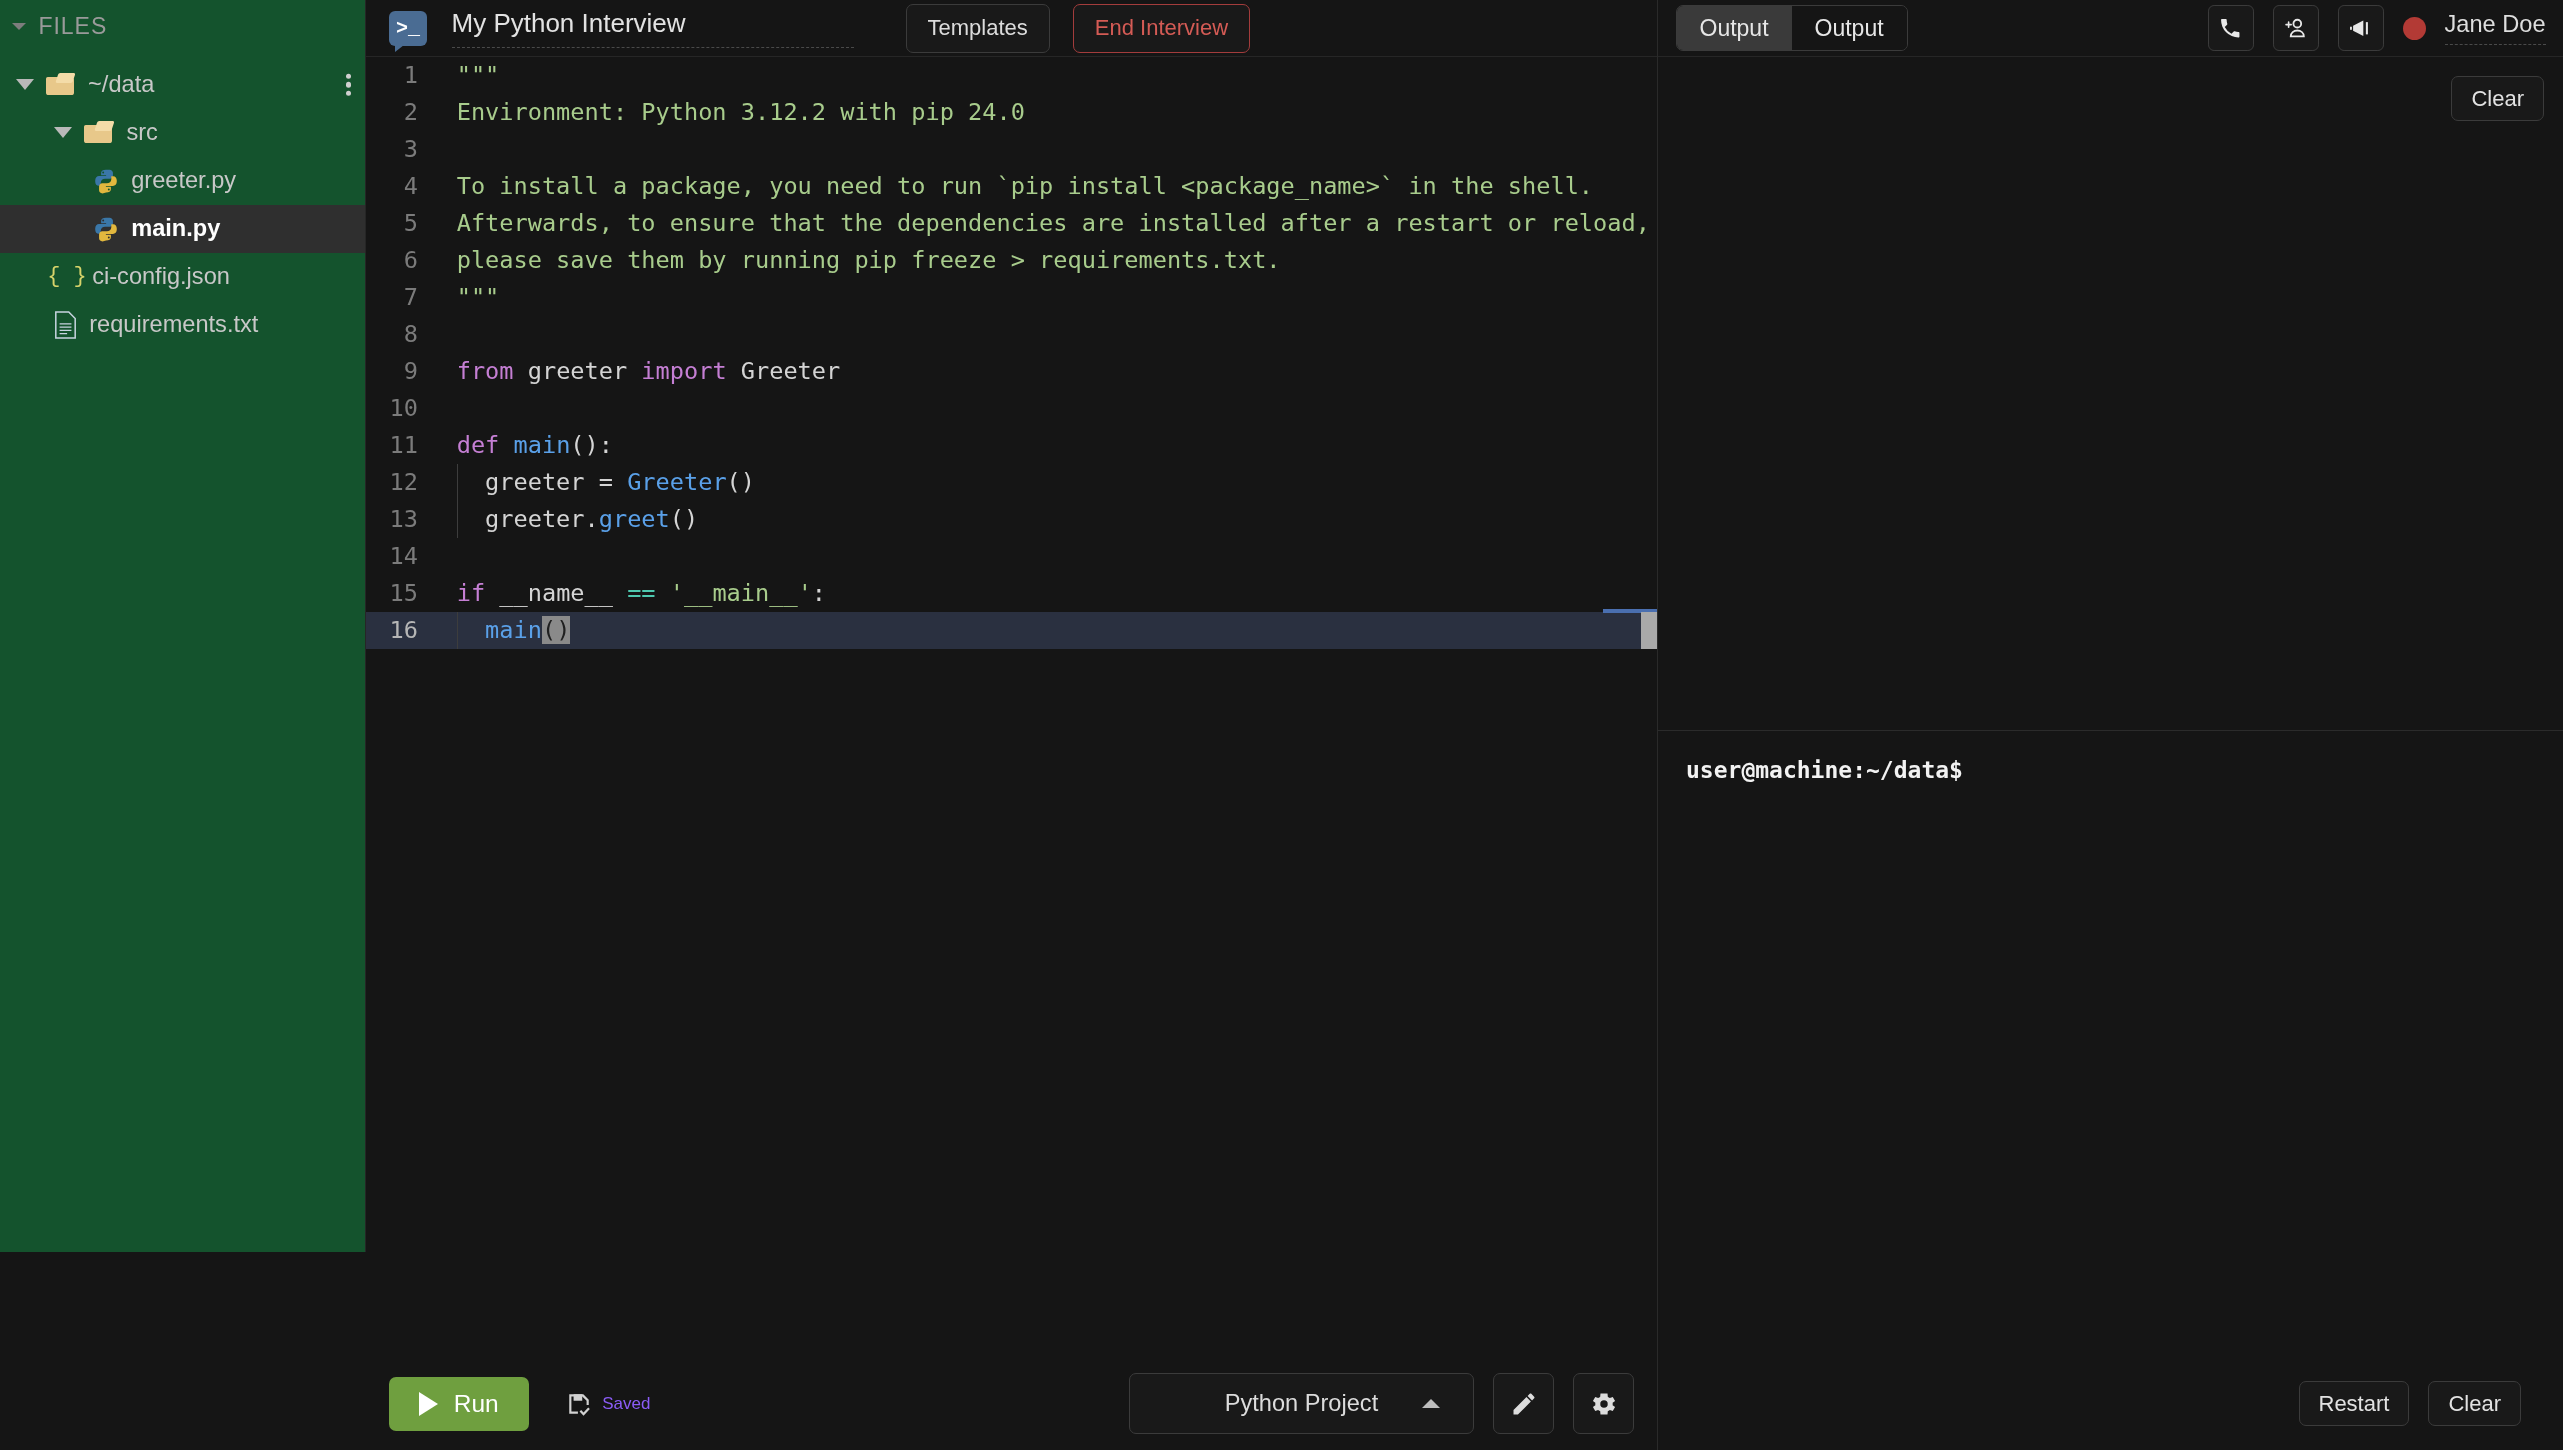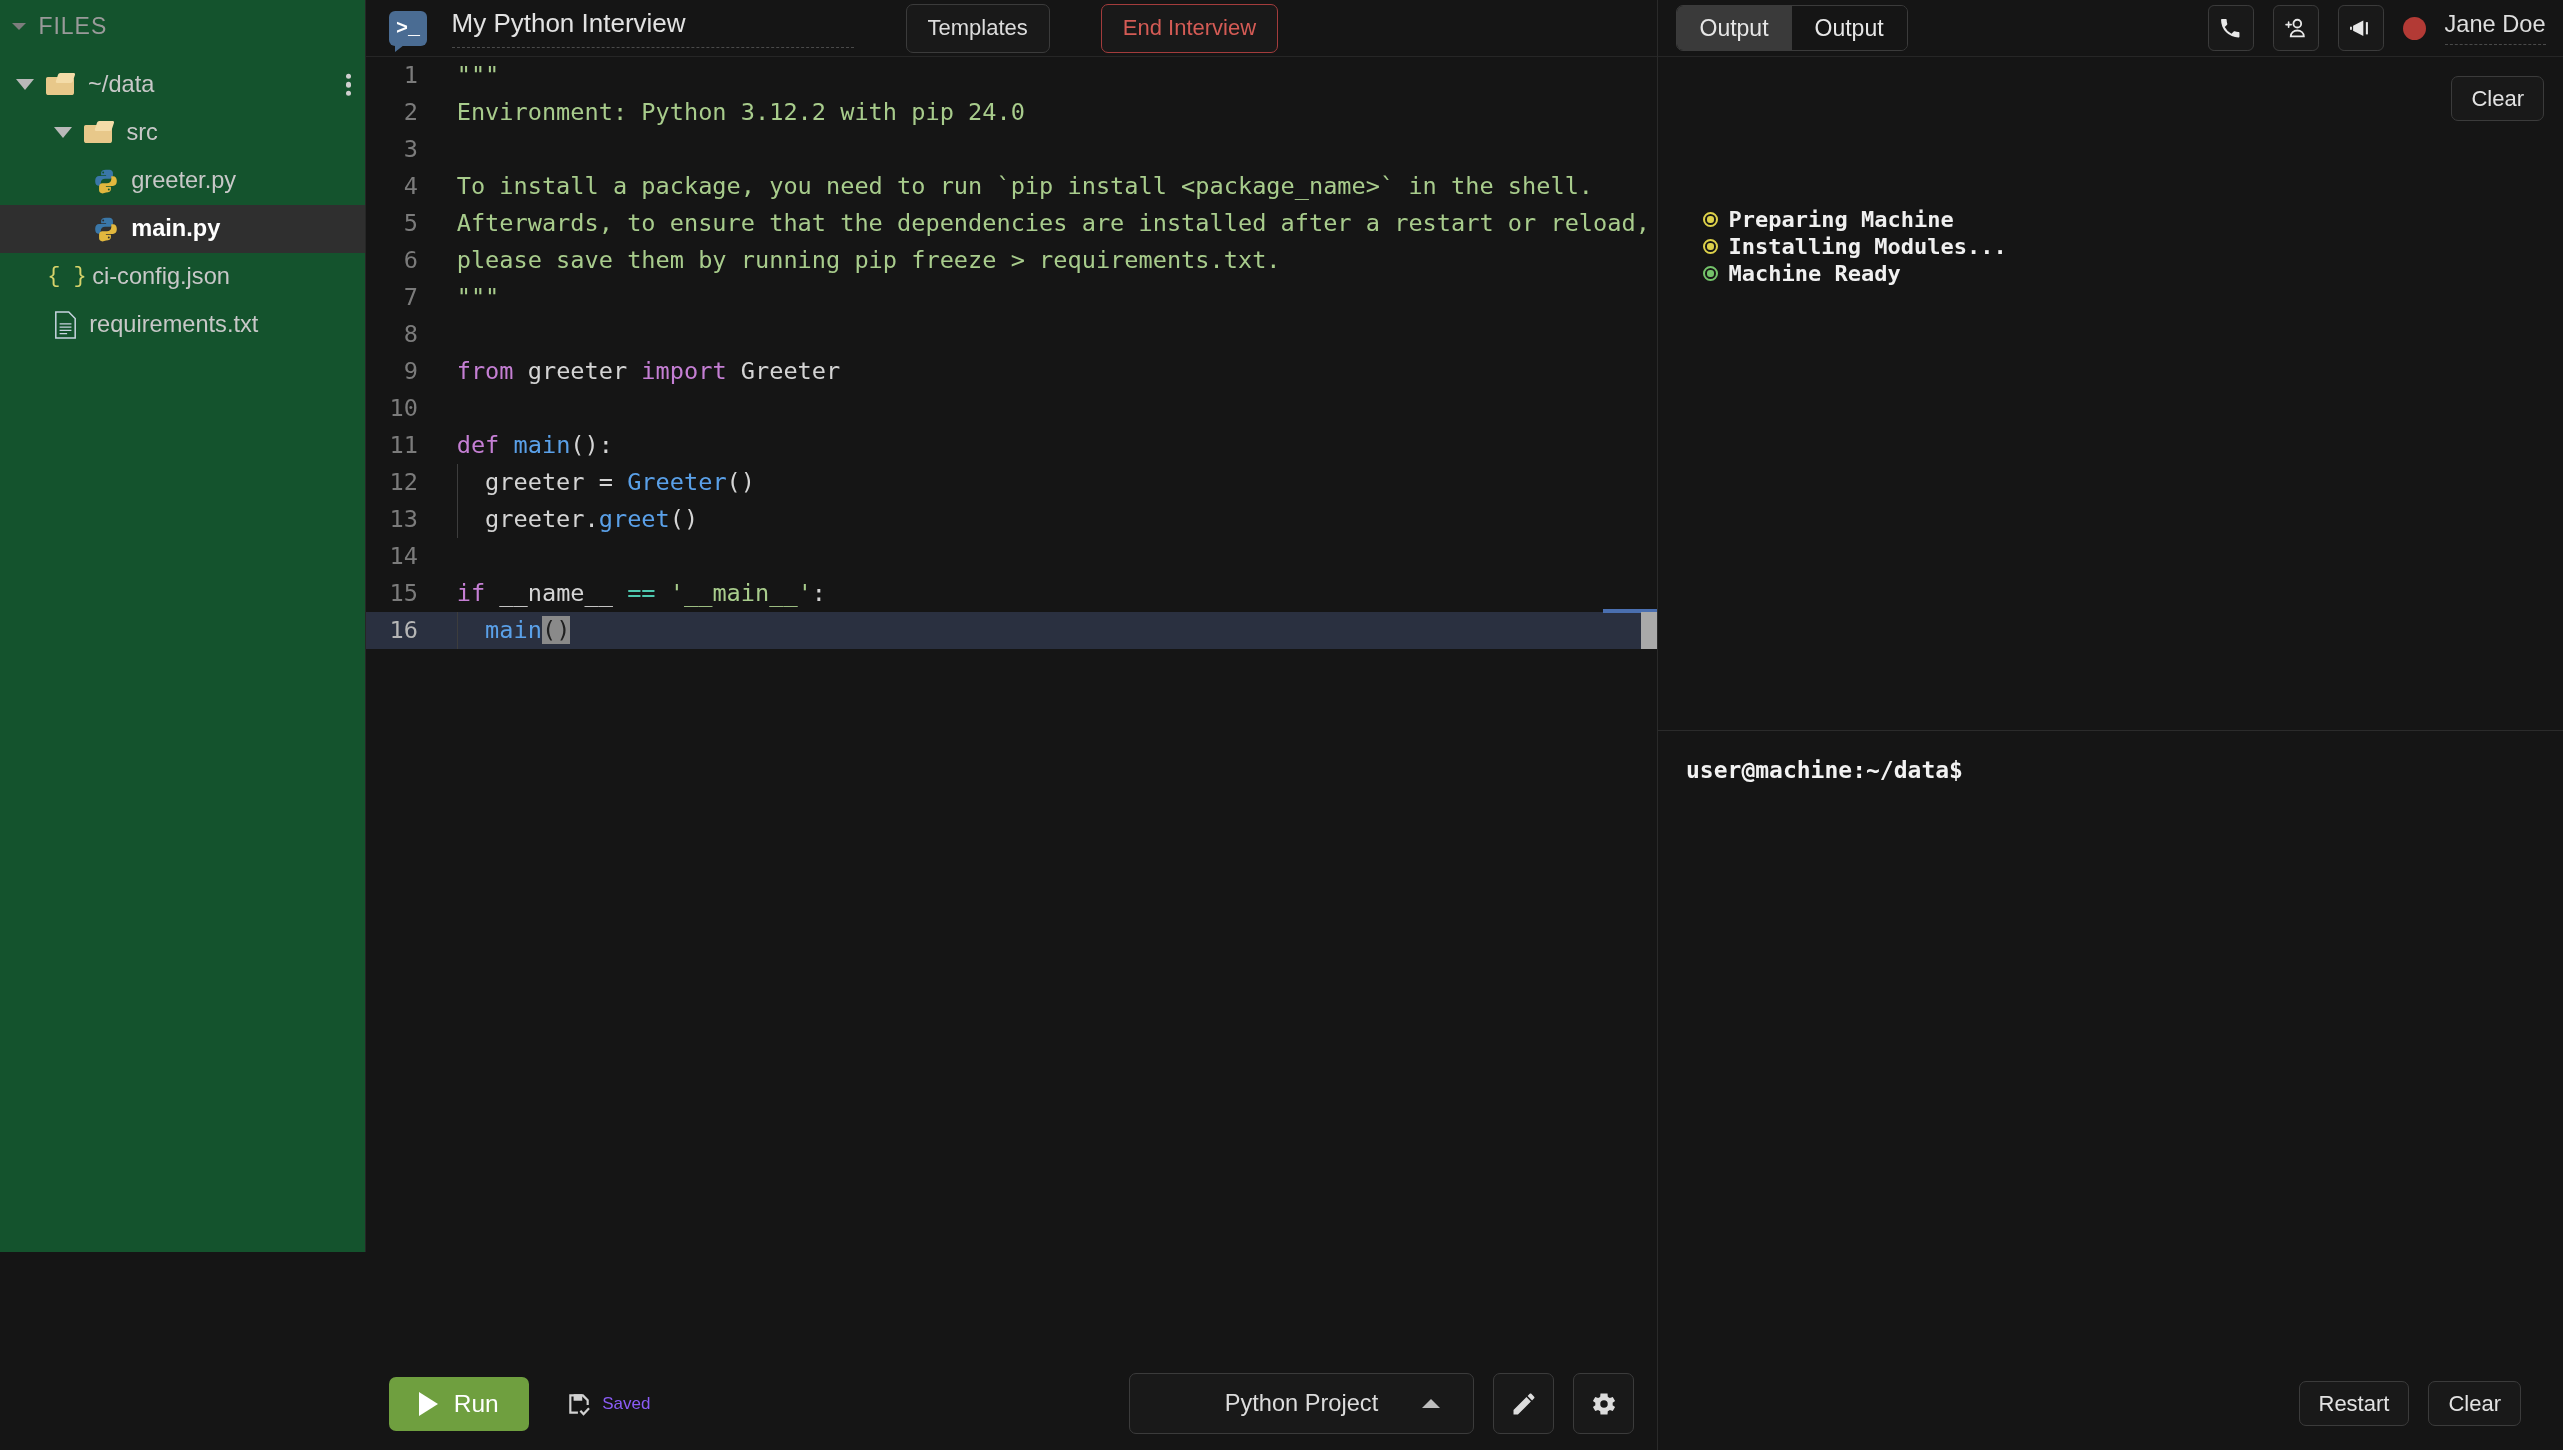--- a/index.html
+++ b/index.html
@@ -83,21 +83,21 @@
   .proj-title{
     margin-left:24.5px;font-size:26px;color:#e2e2e2;
     border-bottom:1.7px dashed #4a4a4a;padding-bottom:8.7px;
     min-width:402px;cursor:text;
   }
   .btn{
     border:0.9px solid #3b3b3b;border-radius:7px;background:#191919;
     color:#dcdcdc;font-size:22px;padding:10.5px 21px;cursor:pointer;
     font-family:"Liberation Sans",sans-serif;
   }
-  .btn.danger{border-color:#a33c3c;color:#d45b55;margin-left:28px;}
+  .btn.danger{border-color:#a33c3c;color:#d45b55;}
   .top-actions{margin-left:52px;display:flex;gap:23px;align-items:center;}
 
   
   .editor-wrap{flex:1 1 auto;position:relative;overflow:hidden;background:#151515;}
   .code{
     font-family:"DejaVu Sans Mono","Liberation Mono",monospace;
     font-size:23.6px;line-height:37px;white-space:pre;
   }
   .cline{display:flex;height:37px;align-items:center;position:relative;}
   .cline.active{background:#2a3040;}
@@ -334,40 +334,20 @@
         </div>
         <span class="rec-dot"></span>
         <span class="user">Jane Doe</span>
       </div>
     </div>
 
     <div class="out-area">
       <div class="clear-top">
         <button class="btn-sm">Clear</button>
       </div>
-      <div class="status-list" id="statuslist">
-          <div class="ln">
-            <span class="bullet">
-              <i></i>
-            </span>
-            <span>Preparing Machine</span>
-          </div>
-          <div class="ln">
-            <span class="bullet">
-              <i></i>
-            </span>
-            <span>Installing Modules...</span>
-          </div>
-          <div class="ln">
-            <span class="bullet green">
-              <i></i>
-            </span>
-            <span>Machine Ready</span>
-          </div>
-        </div>
     </div>
 
     <div class="term">
       <div class="prompt">user@machine:~/data$</div>
     </div>
 
     <div class="right-bottom">
       <button class="btn-sm">Restart</button>
       <button class="btn-sm">Clear</button>
     </div>

